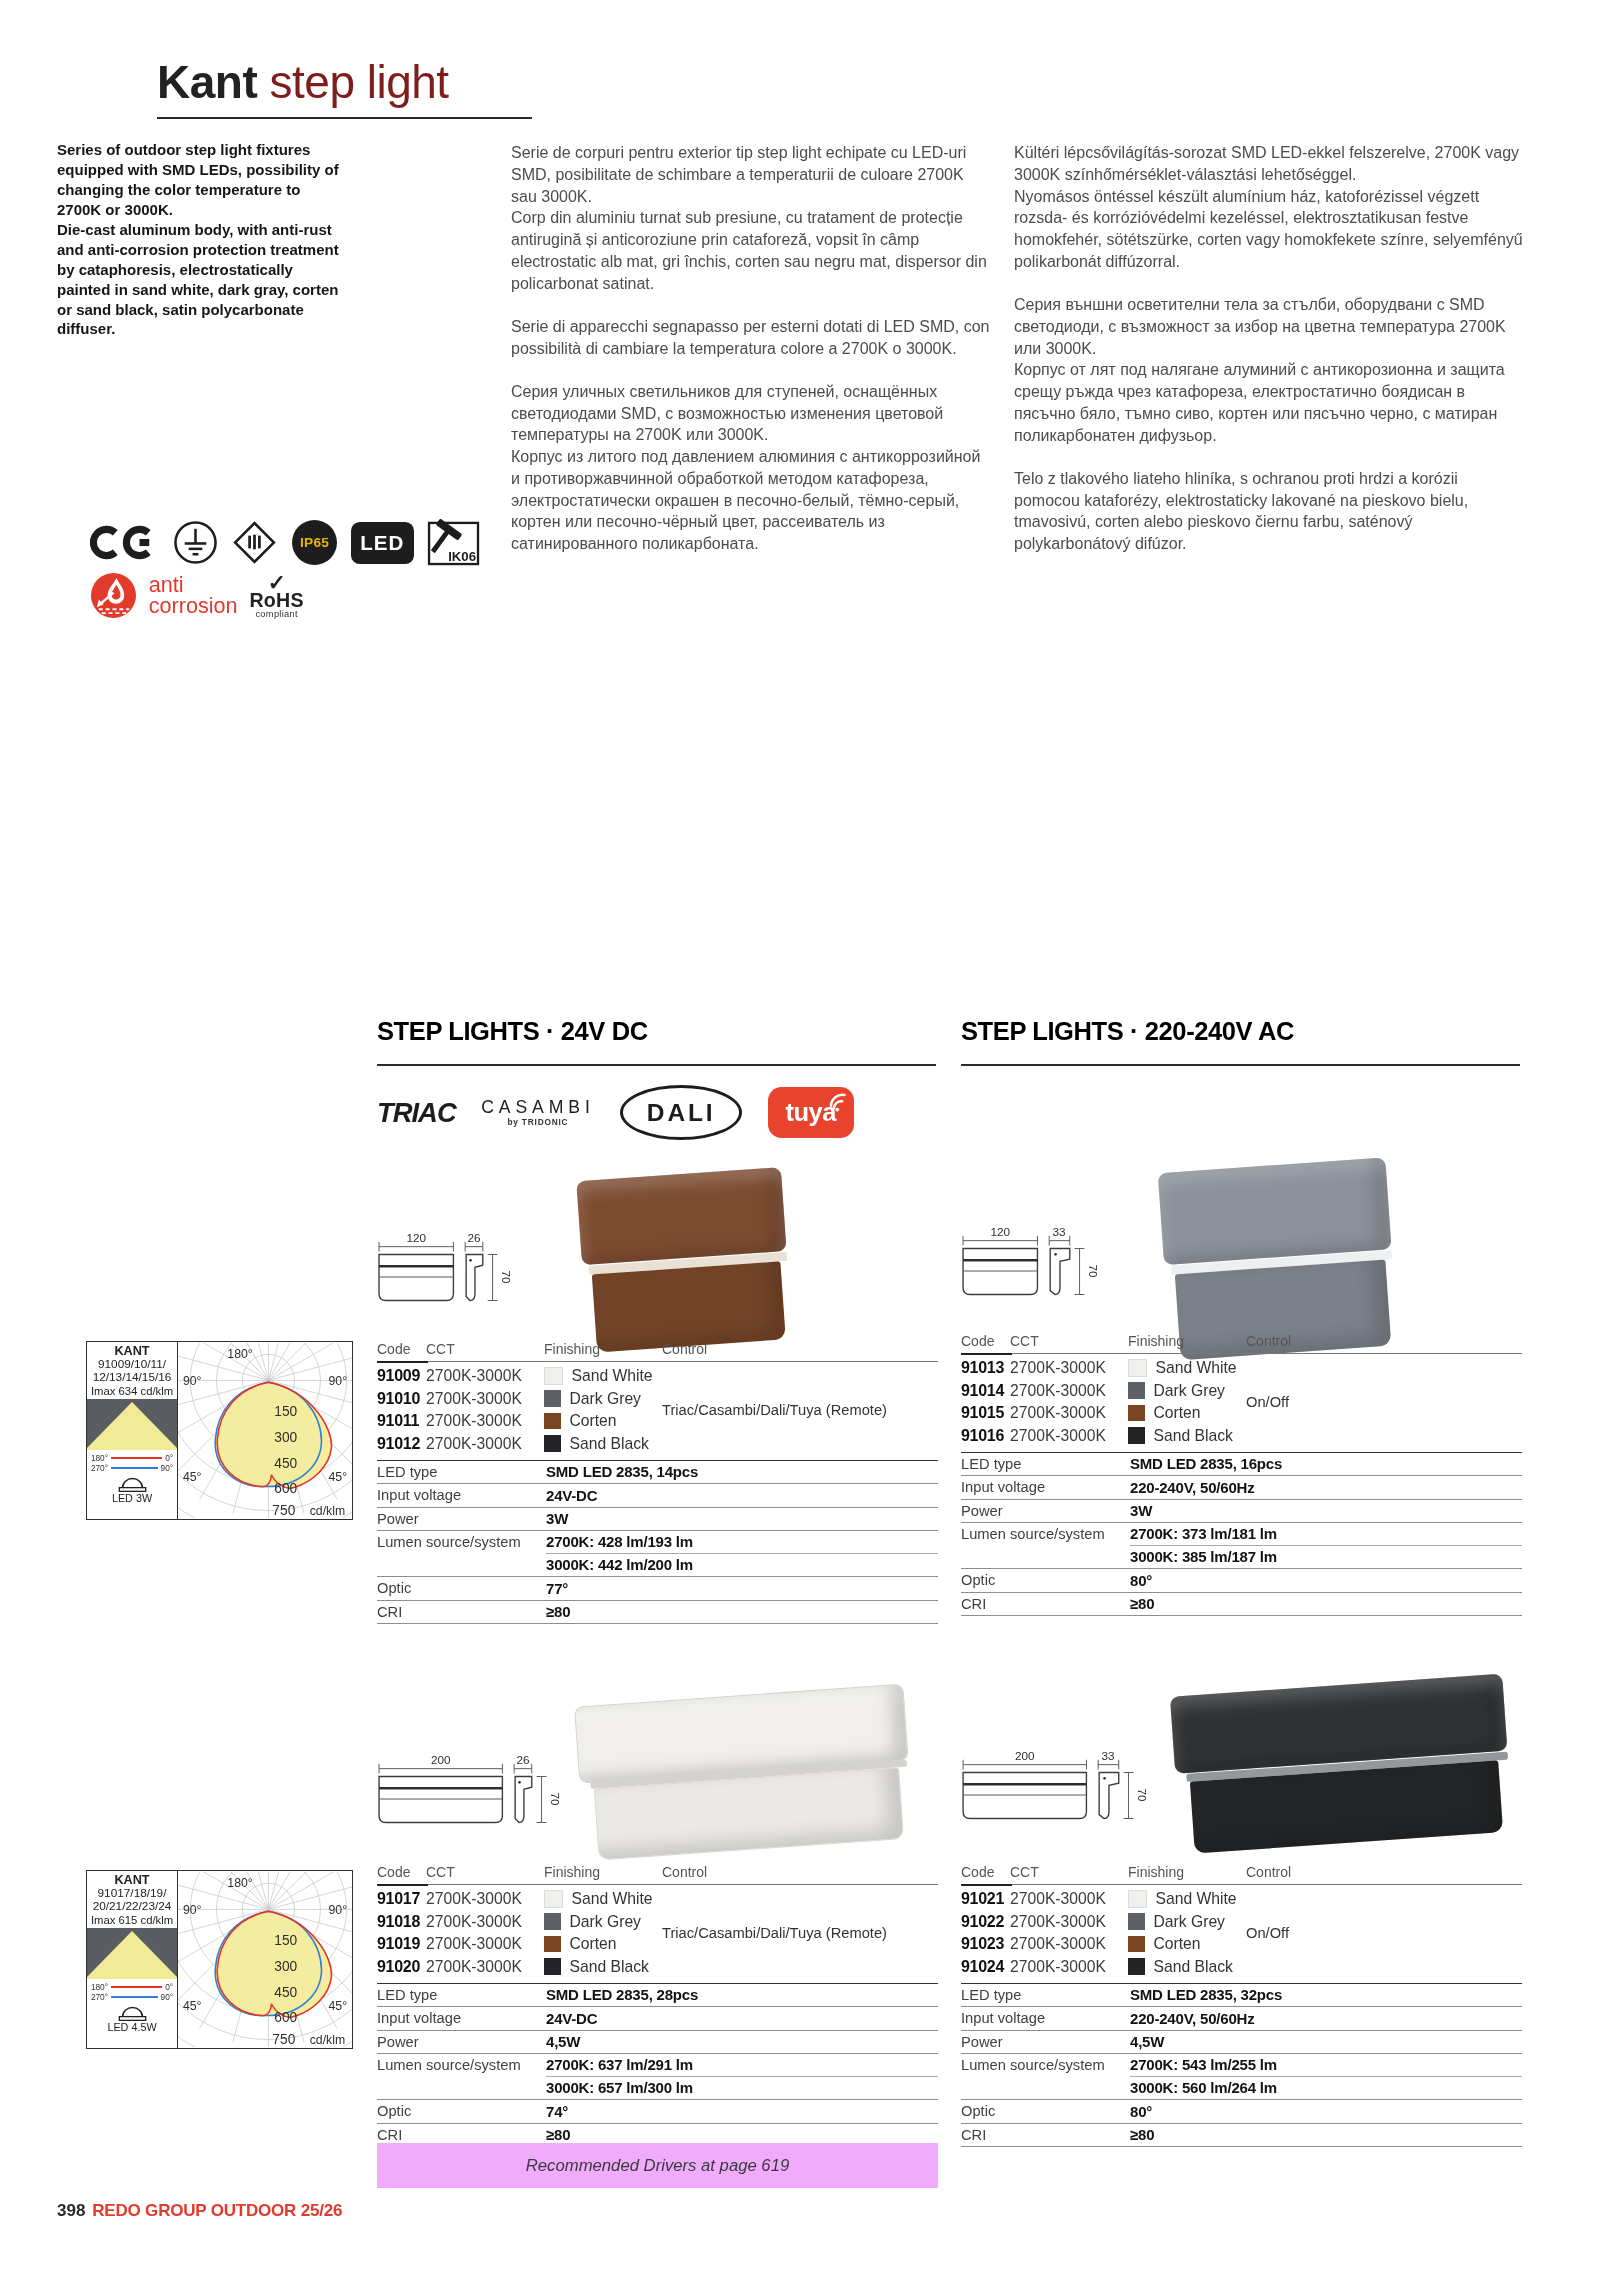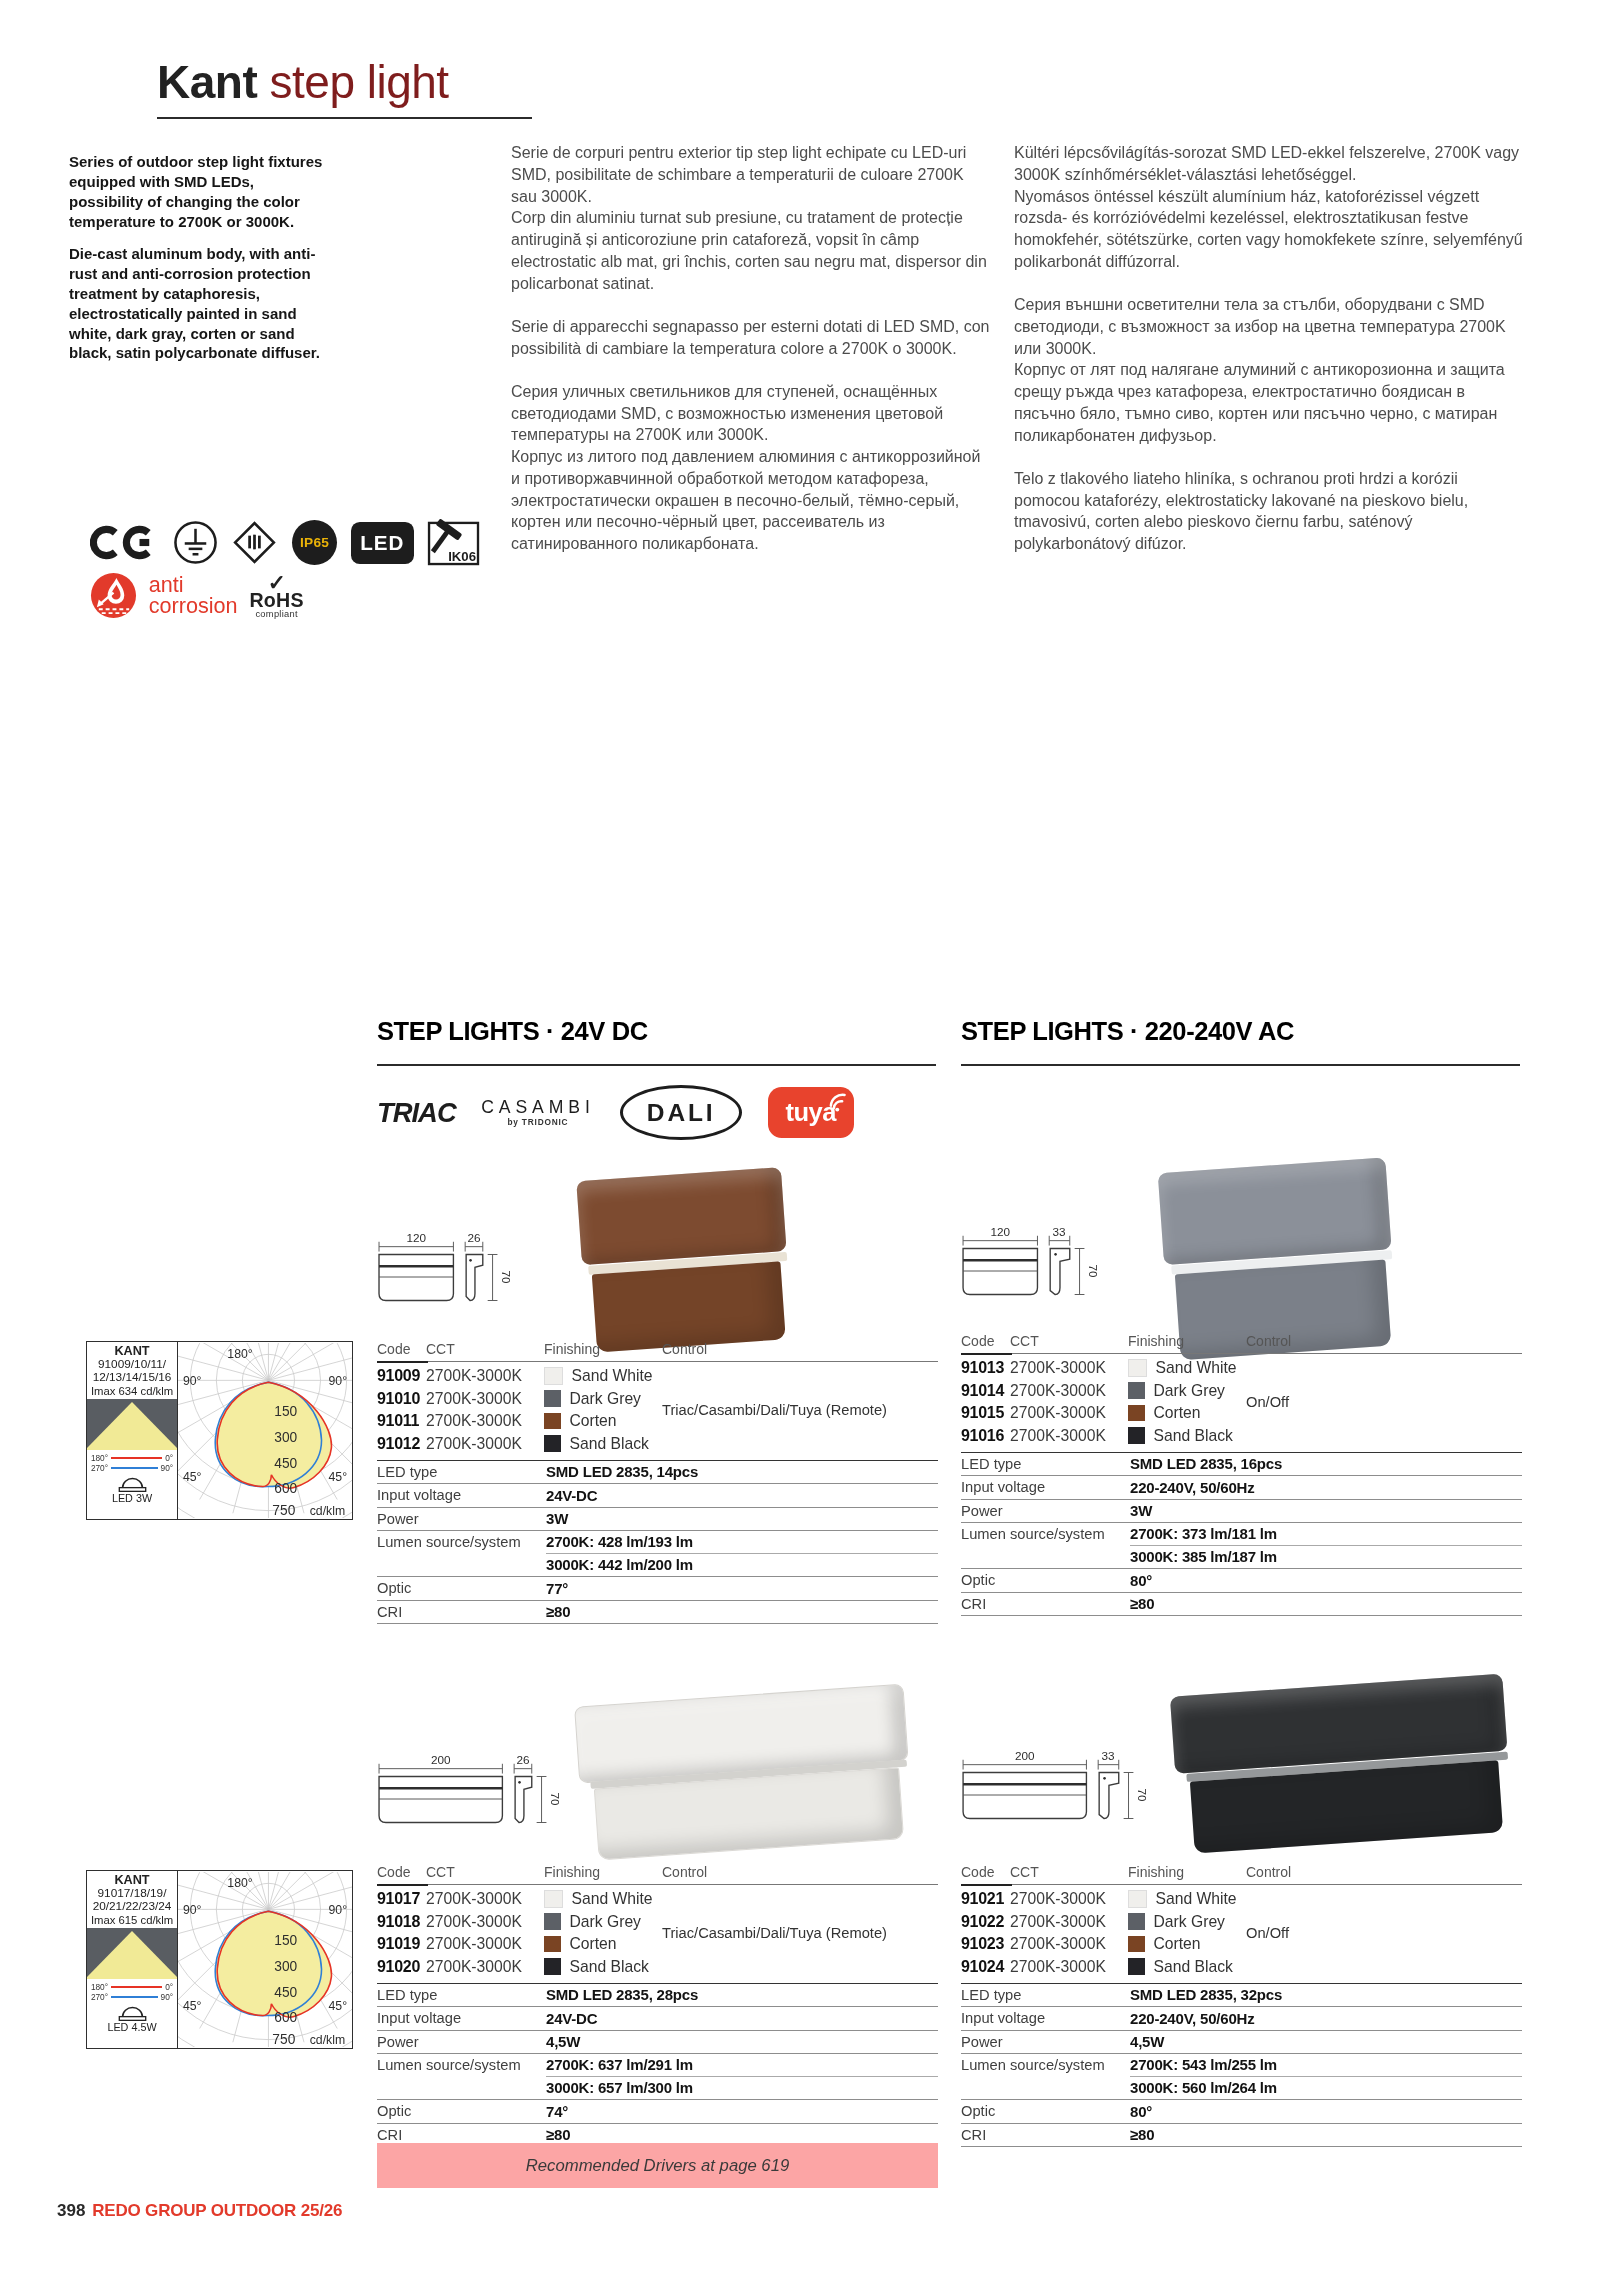--- a/index.html
+++ b/index.html
@@ -8,21 +8,21 @@
   .abs{position:absolute}
 
   
   .title{font-size:46px;letter-spacing:-0.5px;white-space:nowrap}
   .title b{font-weight:800}
   .title span{font-weight:400;color:#7f1d1d}
   .title-underline{height:2px;background:#2b2b2b}
 
   
   .col-en{width:283px;font-size:15px;font-weight:700;line-height:1.33;color:#161616}
-  .col-en p{margin:12px}
+  .col-en p{margin:0}
   .col-g{font-size:16px;line-height:1.36;color:#4c4c4c}
   .col-g p{margin:0}
   .col-g .gap{height:21.6px}
   .col-m{width:479px}.col-r{width:509px}
 
   
   .cert-row{display:flex;align-items:center;gap:13.7px;height:49px}
   .cert-row2{display:flex;align-items:center;gap:11.8px}
   .badge-circle{width:45px;height:45px;border-radius:50%;background:#1d1d1d;color:#eab308;
     display:flex;align-items:center;justify-content:center;font-weight:800;font-size:13.7px;letter-spacing:0.3px}
@@ -99,21 +99,21 @@
   .st-row{display:grid;grid-template-columns:169px 1fr;min-height:22.5px;align-items:center;
     border-bottom:1px solid #8d8d8d;font-size:14.7px}
   .st-row .lbl{color:#3f3f3f}
   .st-row .val{font-weight:700;font-size:15px;color:#131313;letter-spacing:-0.2px;font-style:normal}
   .st-lumen{grid-template-rows:22.5px 22.5px}
   .st-lumen .lbl{grid-row:1/3;align-self:start;padding-top:2.9px}
   .st-lumen .v1{grid-column:2;grid-row:1;border-bottom:1px solid #aaa;align-self:stretch;display:flex;align-items:center}
   .st-lumen .v2{grid-column:2;grid-row:2}
 
   
-  .note{background:#fca5a5;display:flex;align-items:center;justify-content:center;
+  .note{background:#f0abfc;display:flex;align-items:center;justify-content:center;
     font-style:italic;font-size:16.7px;font-weight:500;color:#3a3a3a}
   .footer{font-size:17px;white-space:nowrap}
   .footer .pg{font-weight:600;color:#2a2a2a;margin-right:6.9px}
   .footer .brand{font-weight:800;color:#e23a2b;letter-spacing:-0.2px}
 </style>
 </head>
 <body>
 
 <svg width="0" height="0" style="position:absolute">
   <defs>

